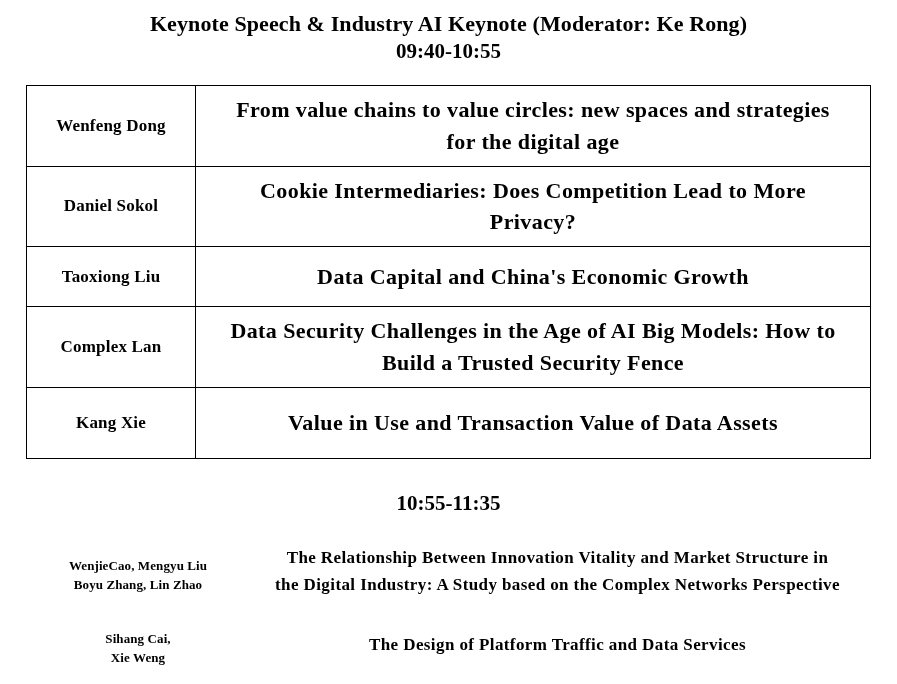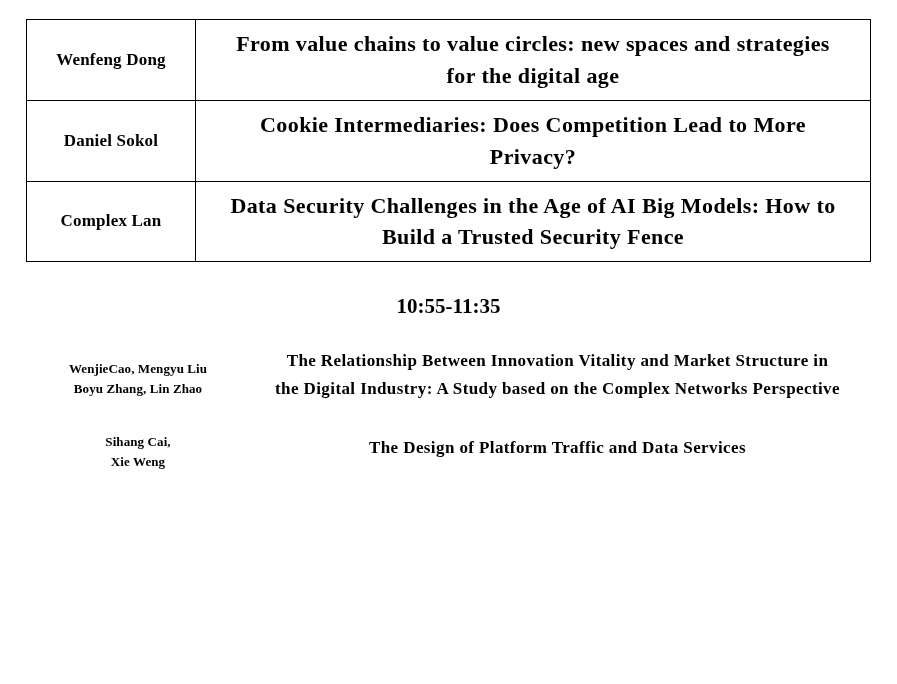--- a/index.html
+++ b/index.html
@@ -112,34 +112,46 @@
     letter-spacing: 0.4px;
   }
   .session-table tr.s2 td.authors { padding-top: 30px; }
   .session-table tr.s2 td.paper { padding-top: 32px; }
 </style>
 </head>
 <body>
 
 <div class="page">
 
+  <div class="keynote-header">
+    <span class="line1">Keynote Speech &amp; Industry AI Keynote (Moderator: Ke Rong)</span>
+    <span class="line2">09:40-10:55</span>
+  </div>
 
   <table class="keynote-table">
     <tbody>
       <tr class="r1">
         <td class="speaker">Wenfeng Dong</td>
         <td class="title">From value chains to value circles: new spaces and strategies for the digital age</td>
       </tr>
       <tr class="r2">
         <td class="speaker">Daniel Sokol</td>
         <td class="title">Cookie Intermediaries: Does Competition Lead to More Privacy?</td>
       </tr>
+      <tr class="r3">
+        <td class="speaker">Taoxiong Liu</td>
+        <td class="title">Data Capital and China's Economic Growth</td>
+      </tr>
       <tr class="r4">
         <td class="speaker">Complex Lan</td>
         <td class="title">Data Security Challenges in the Age of AI Big Models: How to Build a Trusted Security Fence</td>
+      </tr>
+      <tr class="r5">
+        <td class="speaker">Kang Xie</td>
+        <td class="title">Value in Use and Transaction Value of Data Assets</td>
       </tr>
     </tbody>
   </table>
 
   <div class="session-header">
     <span class="line2">10:55-11:35</span>
   </div>
 
   <table class="session-table">
     <tbody>

